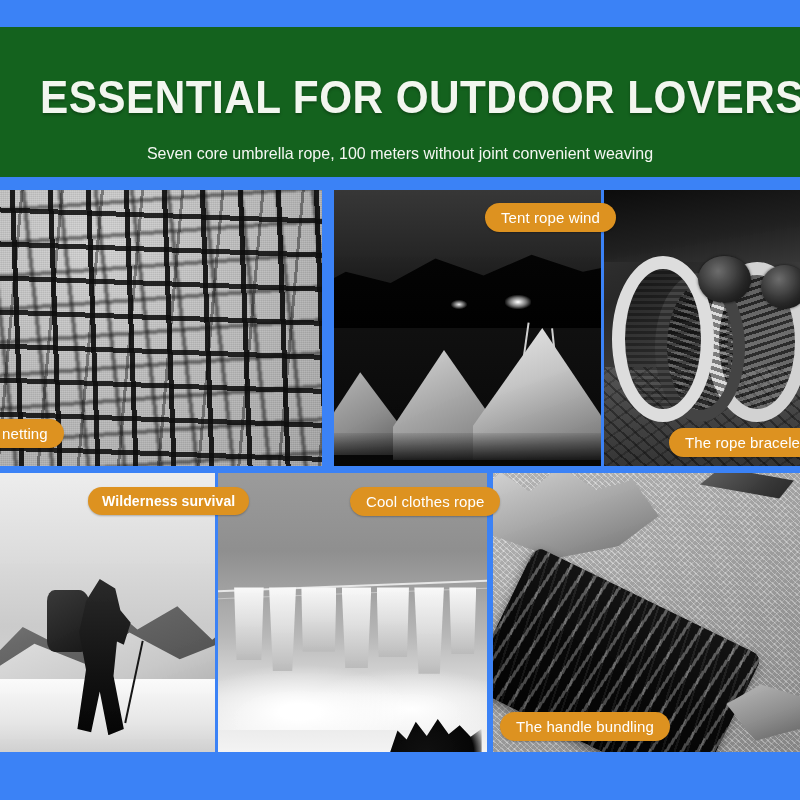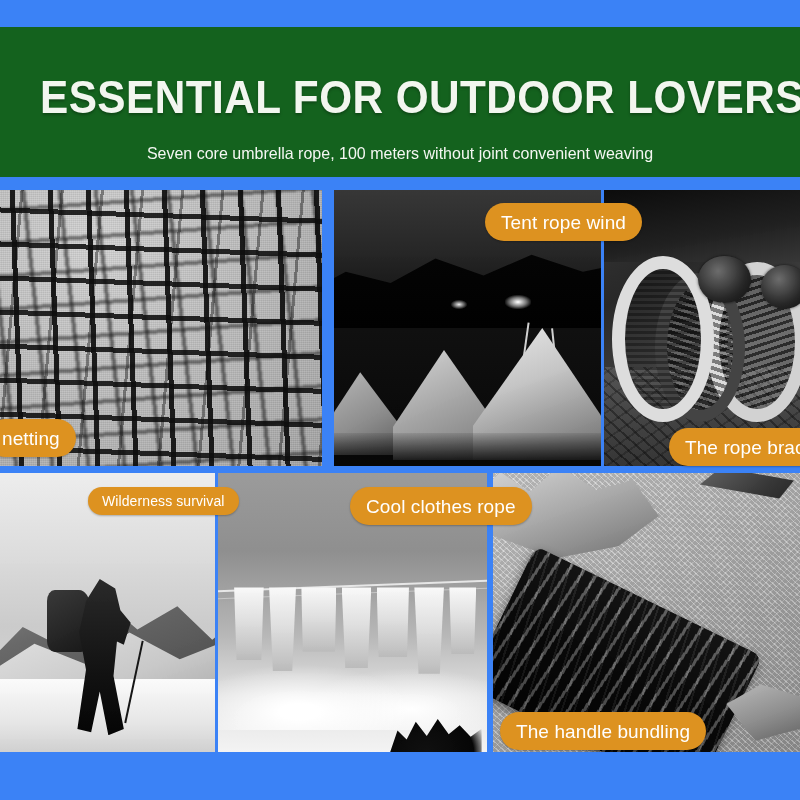--- a/index.html
+++ b/index.html
@@ -292,32 +292,32 @@
     clip-path:polygon(30% 0%, 100% 26%, 86% 62%, 10% 34%);
   }
 
   
   .pill {
     position:absolute;
     display:flex; align-items:center;
     background:#dd9220;
     color:#ffffff;
     border-radius:999px;
-    font-size:19px;
+    font-size:15px;
     line-height:1;
     padding:4px 16px;
-    height:38px;
+    height:29px;
     white-space:nowrap;
     letter-spacing:.1px;
     box-shadow:0 1px 2px rgba(0,0,0,.25);
   }
   .pill-netting   { left:-14px;  top:419px; }
   .pill-tent      { left:485px;  top:203px; }
   .pill-bracelet  { left:669px;  top:428px; }
-  .pill-wild      { left:88px;   top:487px; font-size:14px; height:28px; padding:8px 14px; }
+  .pill-wild      { left:88px;   top:487px; font-size:14px; height:28px; padding:8px 14px;font-weight:bold; }
   .pill-cloth     { left:350px;  top:487px; }
   .pill-handle    { left:500px;  top:712px; }
 </style>
 </head>
 <body>
 
 <div id="page">
 
   <div class="banner">
     <div class="banner-title">ESSENTIAL FOR OUTDOOR LOVERS</div>

